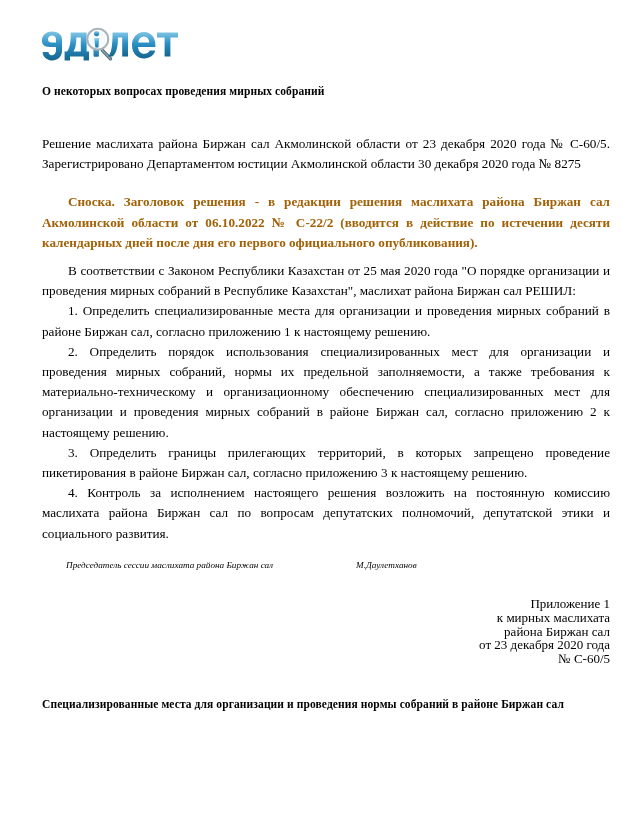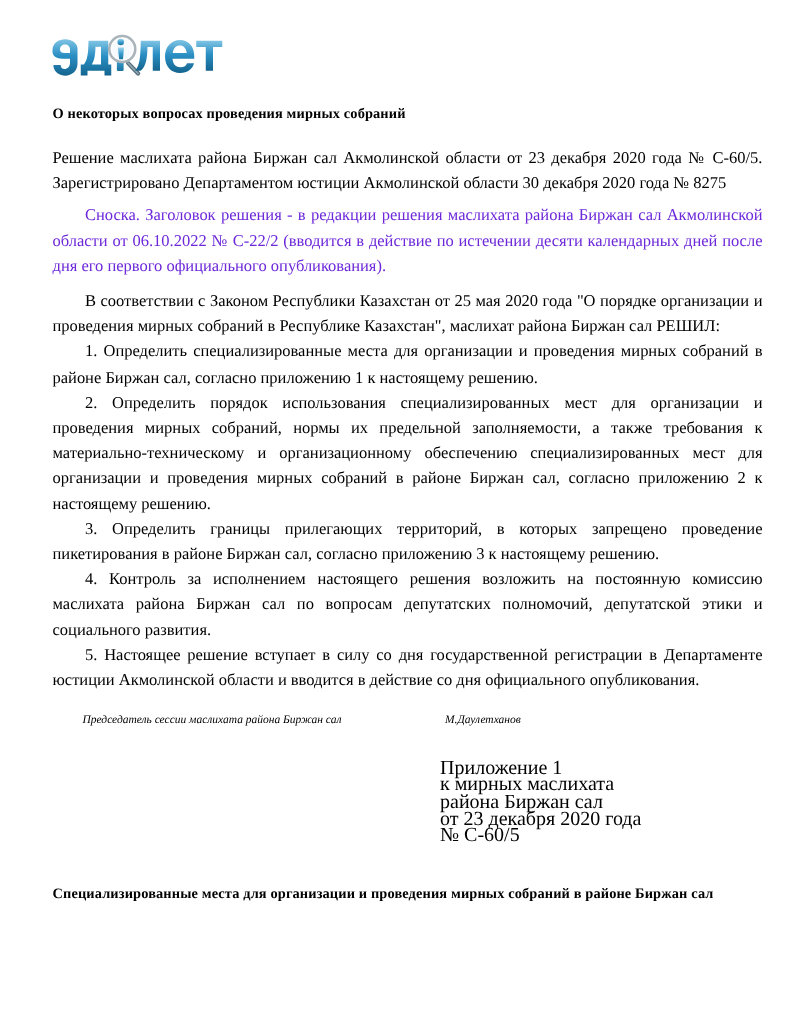--- a/index.html
+++ b/index.html
@@ -48,30 +48,31 @@
 
   p.para {
     font-size: 13.2px;
     line-height: 20.2px;
     margin: 0;
     text-align: justify;
     text-indent: 0;
   }
 
   p.block-head {
-    margin-top: 18px;
+    margin-top: 36px;
   }
 
   p.indent {
     text-indent: 26px;
   }
 
   p.red {
-    color: #6d28d9;
-    margin-top: 6px;
+    color: #a16207;
+    margin-top: 18px;
+    font-weight: bold;
   }
 
   p.spaced {
     margin-top: 8px;
   }
 
   
   .signatures {
     margin-top: 14px;
     padding-left: 24px;
@@ -87,22 +88,22 @@
     width: 290px;
     flex: 0 0 290px;
   }
   .sig-name {
     flex: 1 1 auto;
   }
 
   
   .appendix {
     margin-top: 24px;
-    text-align: left;
-    font-size: 16px;
+    text-align: right;
+    font-size: 13px;
     line-height: 13.6px;
     padding-left: 310px;
   }
   .appendix div { white-space: nowrap; }
 
   
   .annex-title {
     margin-top: 30px;
     font-weight: bold;
     font-size: 11.5px;
@@ -160,33 +161,32 @@
     <p class="para block-head">Решение маслихата района Биржан сал Акмолинской области от 23 декабря 2020 года № С-60/5. Зарегистрировано Департаментом юстиции Акмолинской области 30 декабря 2020 года № 8275</p>
 
     <p class="para indent red">Сноска. Заголовок решения - в редакции решения маслихата района Биржан сал Акмолинской области от 06.10.2022 № С-22/2 (вводится в действие по истечении десяти календарных дней после дня его первого официального опубликования).</p>
 
     <p class="para indent spaced">В соответствии с Законом Республики Казахстан от 25 мая 2020 года "О порядке организации и проведения мирных собраний в Республике Казахстан", маслихат района Биржан сал РЕШИЛ:</p>
 
     <p class="para indent">1. Определить специализированные места для организации и проведения мирных собраний в районе Биржан сал, согласно приложению 1 к настоящему решению.</p>
     <p class="para indent">2. Определить порядок использования специализированных мест для организации и проведения мирных собраний, нормы их предельной заполняемости, а также требования к материально-техническому и организационному обеспечению специализированных мест для организации и проведения мирных собраний в районе Биржан сал, согласно приложению 2 к настоящему решению.</p>
     <p class="para indent">3. Определить границы прилегающих территорий, в которых запрещено проведение пикетирования в районе Биржан сал, согласно приложению 3 к настоящему решению.</p>
     <p class="para indent">4. Контроль за исполнением настоящего решения возложить на постоянную комиссию маслихата района Биржан сал по вопросам депутатских полномочий, депутатской этики и социального развития.</p>
-    <p class="para indent">5. Настоящее решение вступает в силу со дня государственной регистрации в Департаменте юстиции Акмолинской области и вводится в действие со дня официального опубликования.</p>
 
     <div class="signatures">
       <div class="sig-row">
         <span class="sig-role">Председатель сессии маслихата района Биржан сал</span>
         <span class="sig-name">М.Даулетханов</span>
       </div>
     </div>
 
     <div class="appendix">
       <div>Приложение 1</div>
       <div>к мирных маслихата</div>
       <div>района Биржан сал</div>
       <div>от 23 декабря 2020 года</div>
       <div>№ С-60/5</div>
     </div>
 
-    <h2 class="annex-title">Специализированные места для организации и проведения мирных собраний в районе Биржан сал</h2>
+    <h2 class="annex-title">Специализированные места для организации и проведения нормы собраний в районе Биржан сал</h2>
 
   </div>
 </div>
 
 </body></html>

